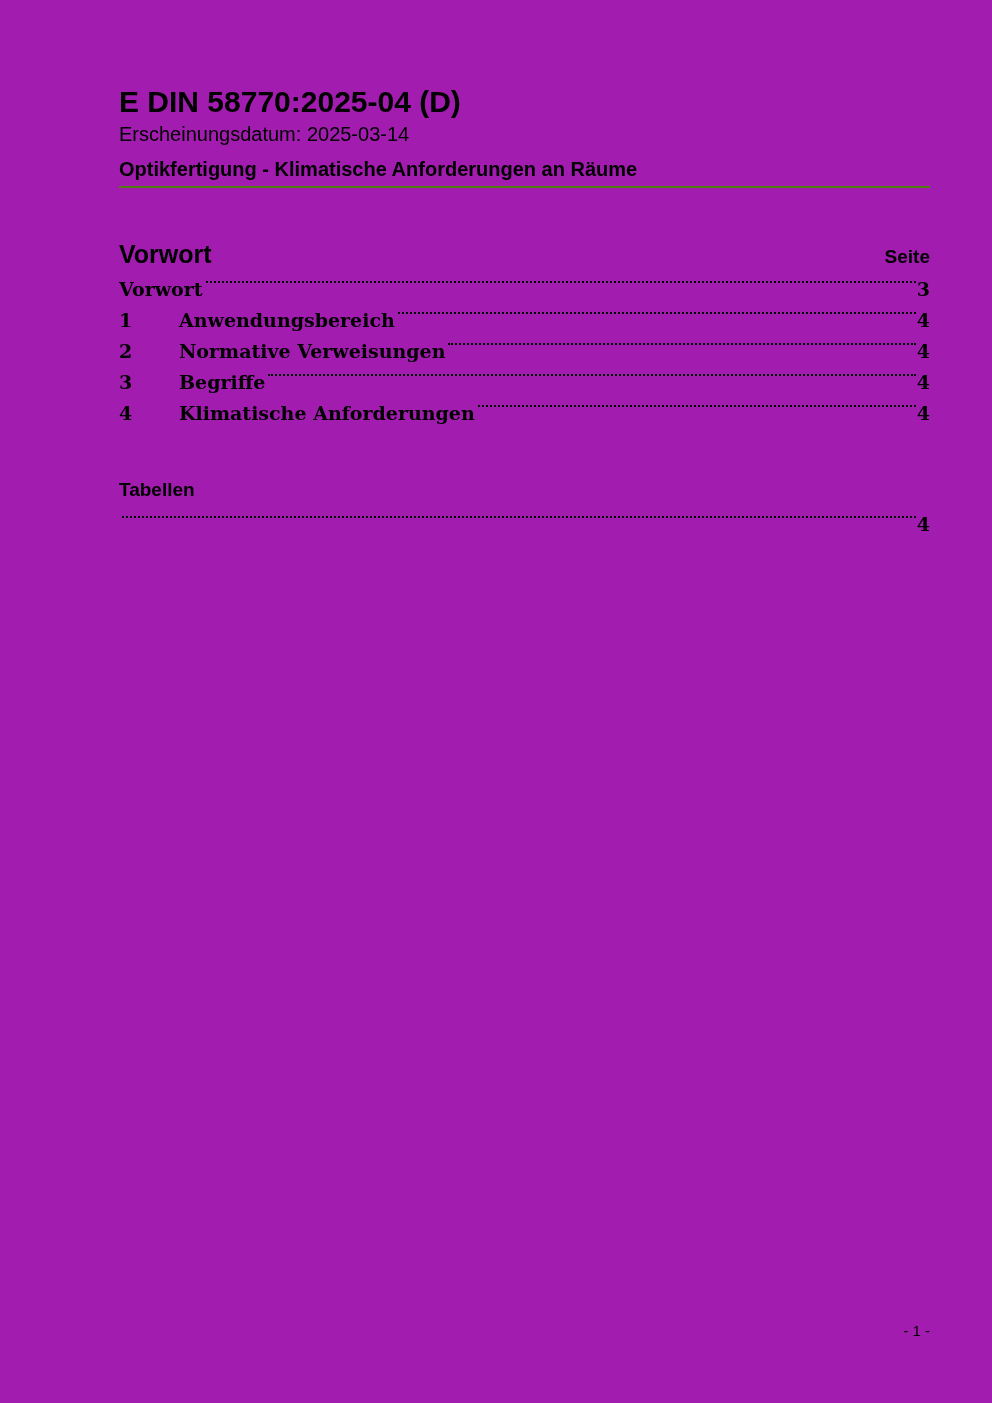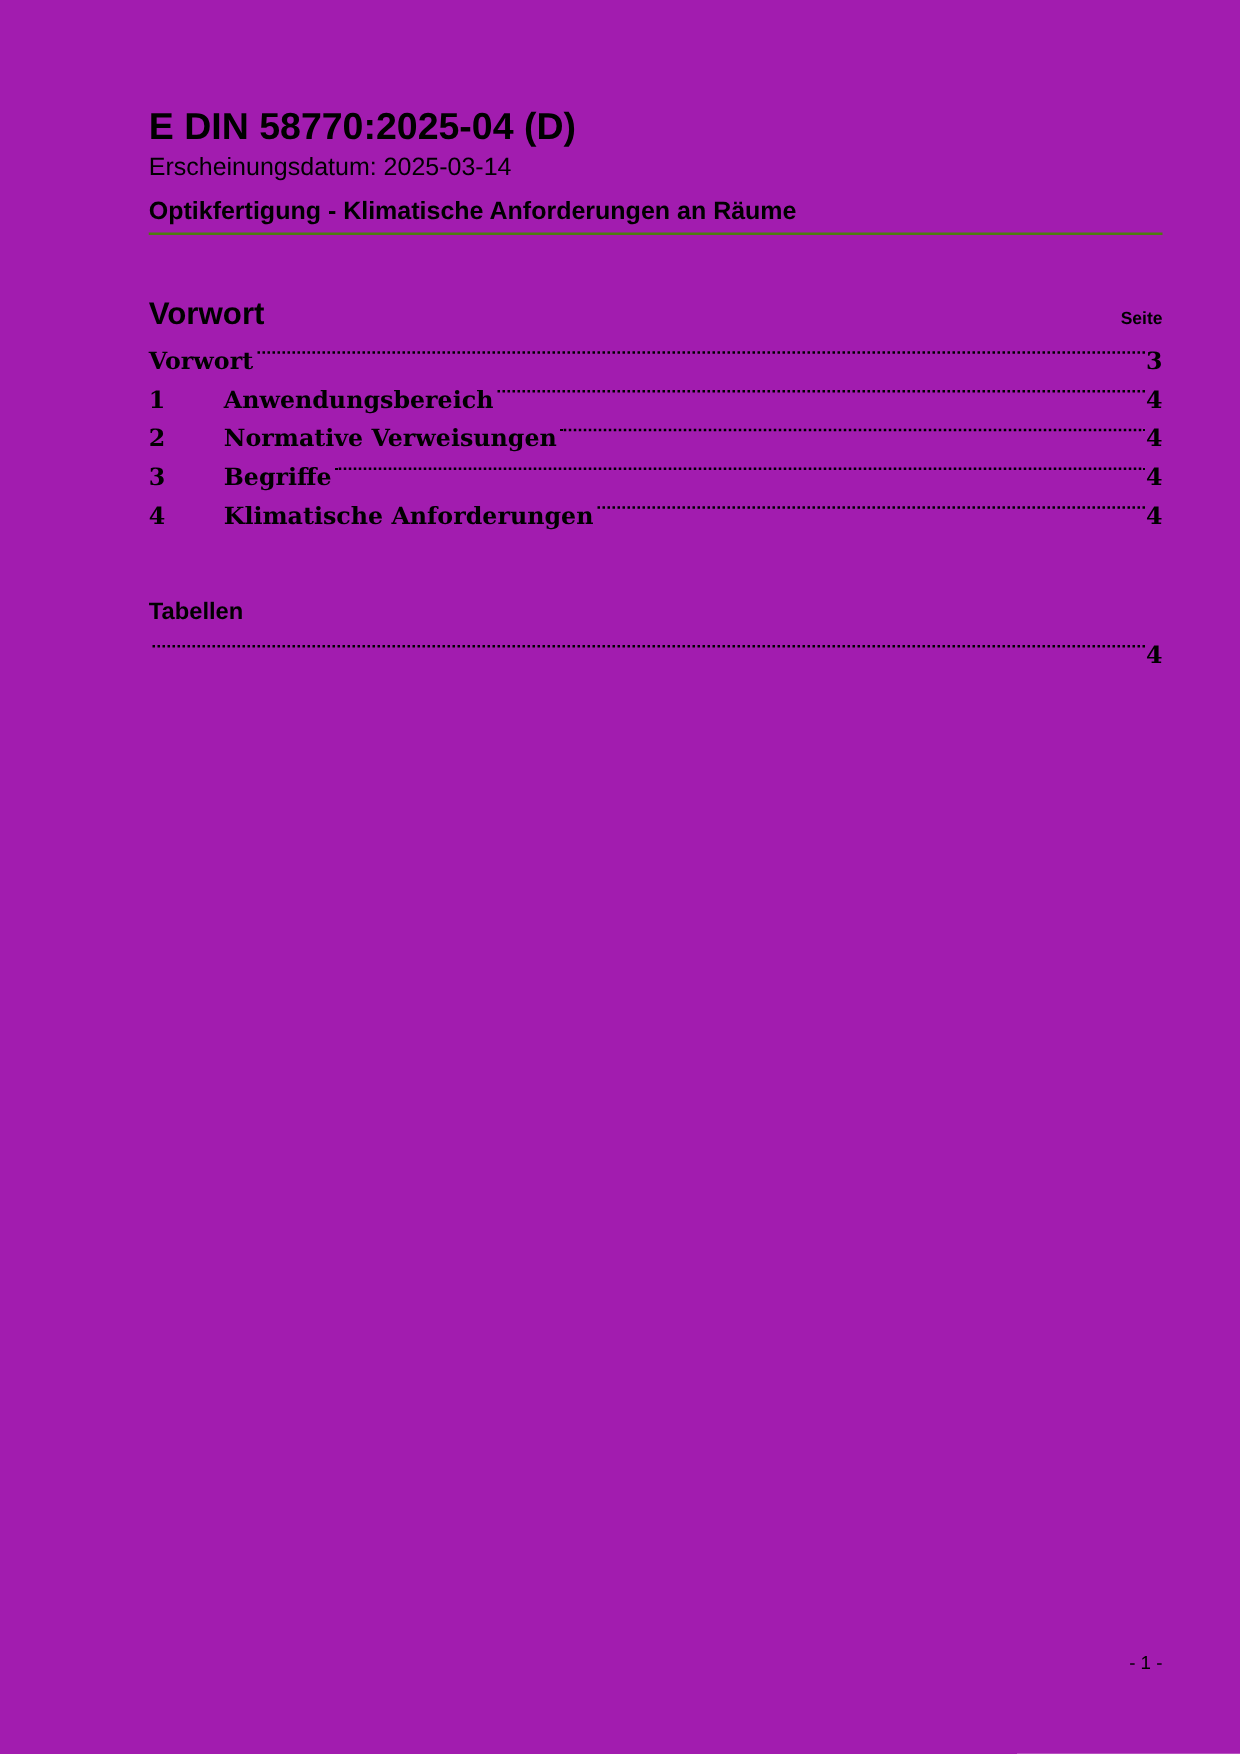--- a/index.html
+++ b/index.html
@@ -14,21 +14,21 @@
   .doc-release { font-size: 20px; font-weight: 400; margin-top: 5px; }
 
   .doc-title-block { position: absolute; left: 119px; right: 62px; top: 158px;
                      border-bottom: 2px solid #4d7c0f; padding-bottom: 6px; }
   .doc-title { font-size: 20px; font-weight: 700; line-height: 1.1; }
 
   
   .inhalt-row { position: absolute; left: 119px; right: 62px; top: 222px;
                 display: flex; justify-content: space-between; align-items: baseline; }
   .inhalt-heading { font-size: 25px; font-weight: 700; }
-  .seite-label { font-size: 14px; font-weight: 700; margin-top: 24px; }
+  .seite-label { font-size: 19px; font-weight: 700; margin-top: 24px; }
 
   
   .toc-list { position: absolute; left: 119px; right: 62px; top: 281px; }
   .toc-row { display: flex; align-items: flex-start; margin-bottom: 14px;
              font-family: "DejaVu Serif", serif; font-weight: 700; font-size: 19px; line-height: 17px; }
   .toc-num { width: 60px; flex: none; }
   .toc-label { flex: none; white-space: nowrap; }
   .toc-leader { flex: 1 1 auto; border-bottom: 2.4px dotted #000; margin: 0 1px 3px 3px; min-width: 12px; }
   .toc-page { flex: none; }
 

